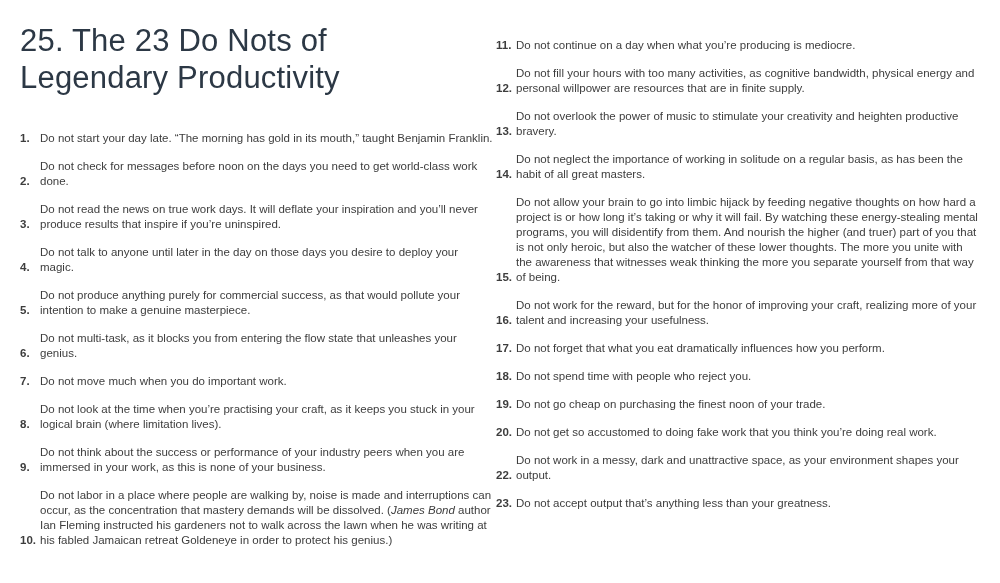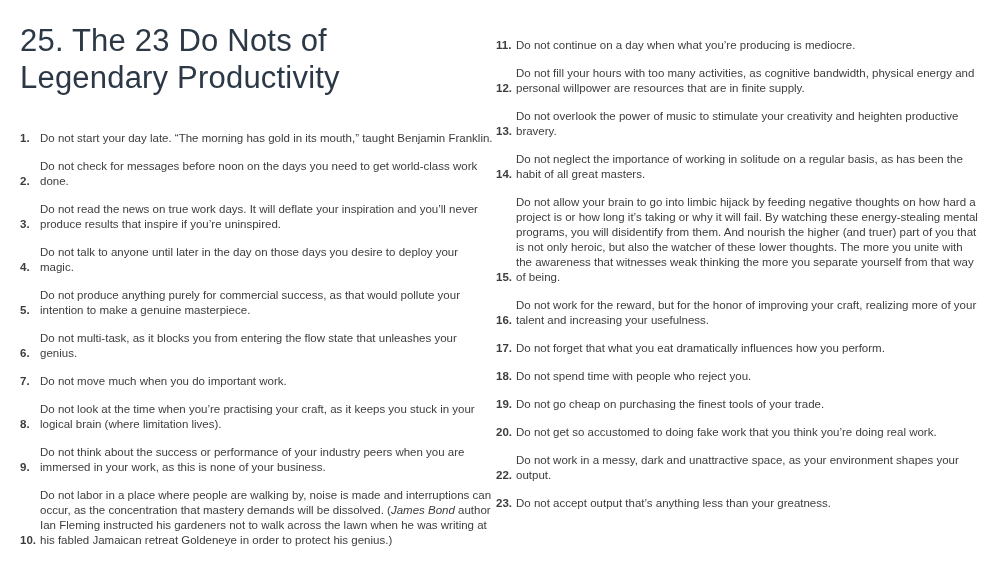--- a/index.html
+++ b/index.html
@@ -146,21 +146,21 @@
           <div class="item">
             <span class="num">17.</span>
             <span class="txt"><span>Do not forget that what you eat dramatically influences how you perform.</span></span>
           </div>
           <div class="item">
             <span class="num">18.</span>
             <span class="txt"><span>Do not spend time with people who reject you.</span></span>
           </div>
           <div class="item">
             <span class="num">19.</span>
-            <span class="txt"><span>Do not go cheap on purchasing the finest tools of your trade.</span></span>
+            <span class="txt"><span>Do not go cheap on purchasing the finest noon of your trade.</span></span>
           </div>
           <div class="item">
             <span class="num">20.</span>
             <span class="txt"><span>Do not get so accustomed to doing fake work that you think you’re doing real work.</span></span>
           </div>
           <div class="item">
             <span class="num">22.</span>
             <span class="txt"><span>Do not work in a messy, dark and unattractive space, as your environment shapes your output.</span></span>
           </div>
           <div class="item">

